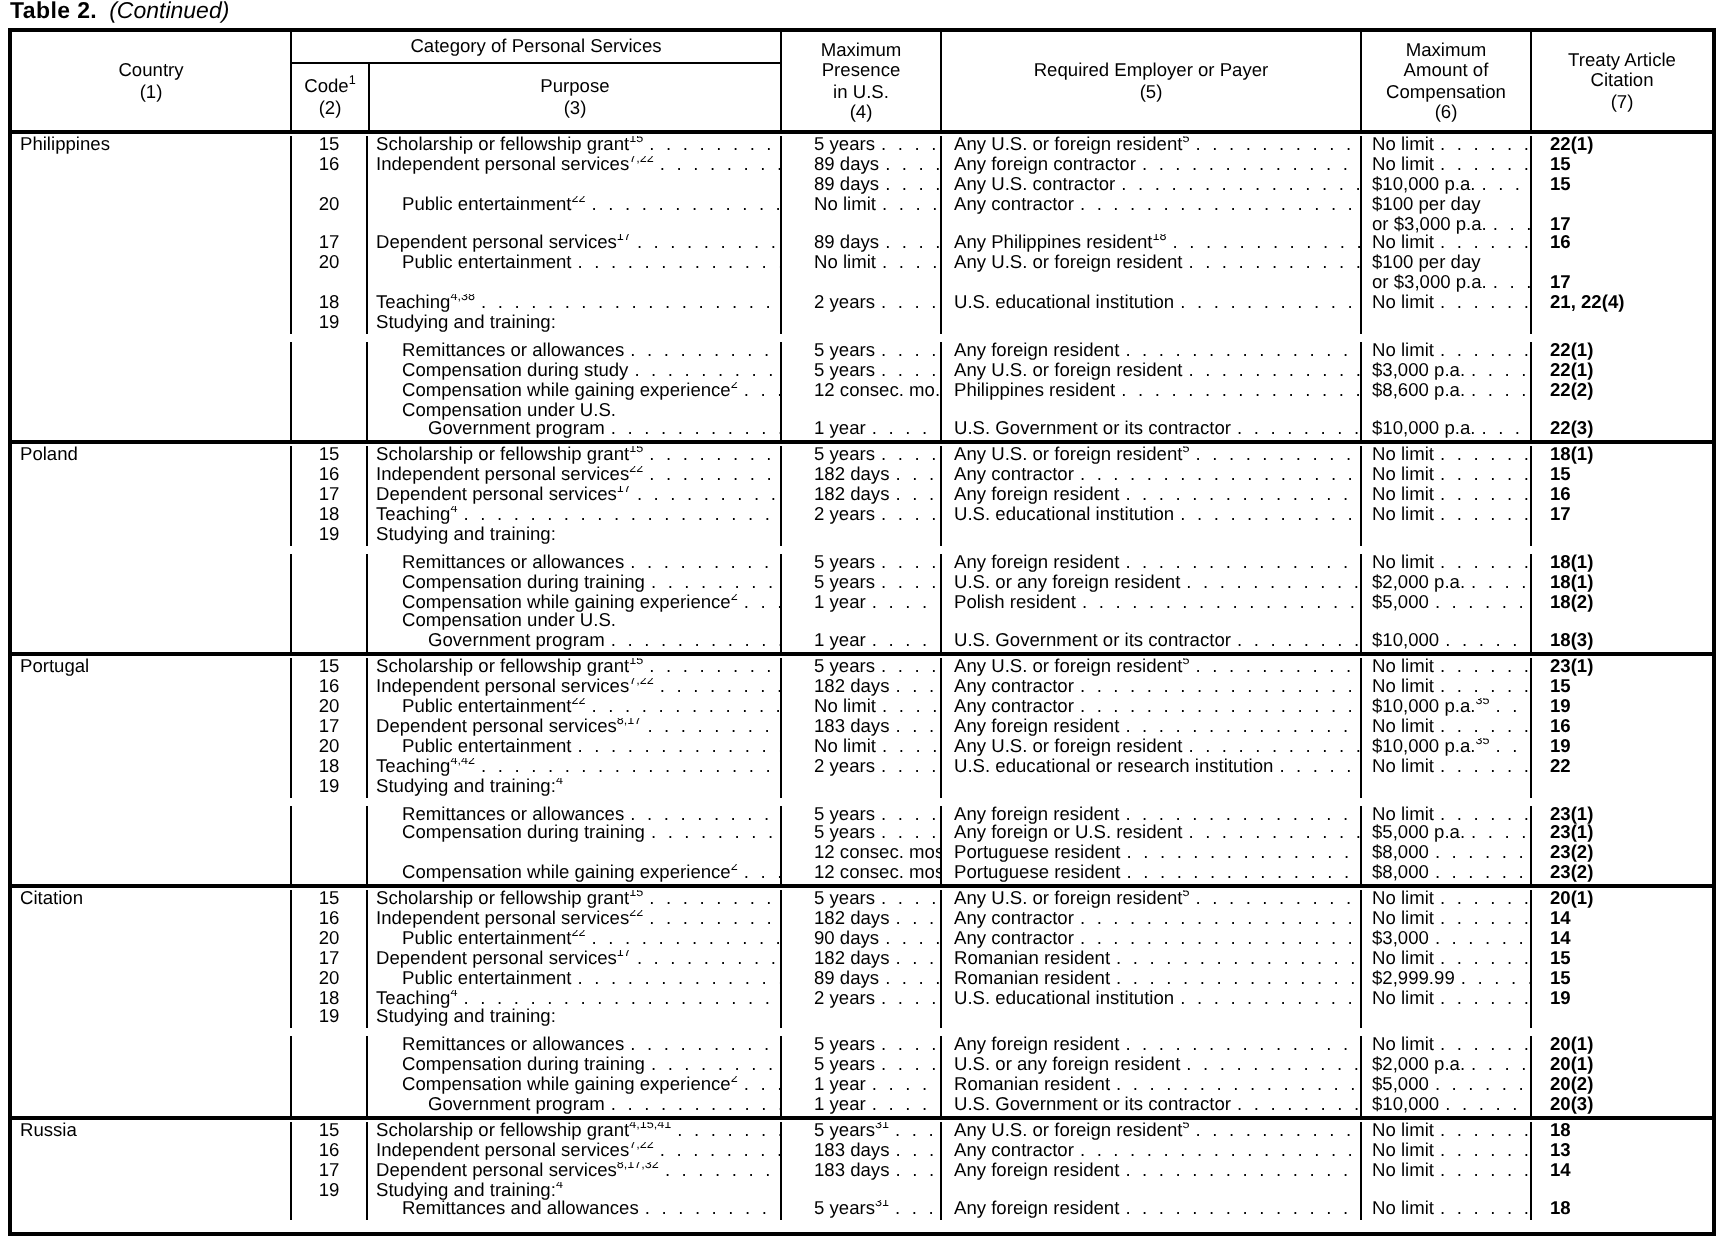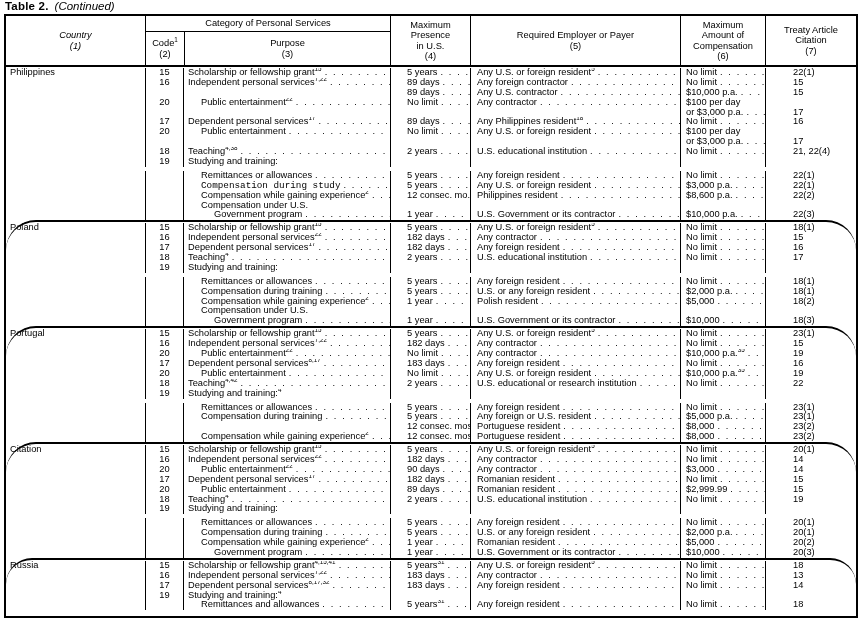--- a/index.html
+++ b/index.html
@@ -7,44 +7,44 @@
   .page{position:relative;width:862px;height:620px;background:#fff;}
   .doc-title{position:absolute;left:5px;top:0px;font-size:11.5px;line-height:13px;}
   .doc-title b{font-weight:bold;letter-spacing:.2px;}
   .doc-title i{font-style:italic;margin-left:6px;}
   .tbl{position:absolute;left:4px;top:14px;width:854px;height:604px;box-sizing:border-box;
        border:2px solid #000;display:flex;flex-direction:column;overflow:hidden;}
   
   .thead{display:flex;height:49px;flex:0 0 49px;border-bottom:2px solid #000;
          font-size:9.3px;line-height:10.5px;text-align:center;}
   .hc{box-sizing:border-box;border-left:1.5px solid #000;display:flex;flex-direction:column;justify-content:center;}
-  .h-country{width:139px;border-left:none;font-style:italic;}
+  .h-country{width:139px;border-left:none;}
   .h-group{width:245px;display:flex;flex-direction:column;justify-content:stretch;padding:0;}
   .h-cat{height:15px;flex:0 0 15px;border-bottom:1.5px solid #000;display:flex;align-items:center;justify-content:center;}
   .h-sub{flex:1;display:flex;}
   .h-code{width:38px;box-sizing:border-box;display:flex;flex-direction:column;justify-content:center;}
   .h-purpose{flex:1;box-sizing:border-box;border-left:1.5px solid #000;display:flex;flex-direction:column;justify-content:center;}
   .h-presence{width:80px;}
   .h-employer{width:210px;}
   .h-amount{width:85px;}
   .h-citation{flex:1;}
   
   .tbody{flex:1;display:flex;flex-direction:column;overflow:hidden;font-size:9.3px;}
   .section{padding-top:1px;}
-  .section.bt{border-top:2px solid #000;border-radius:30px;}
+  .section.bt{border-top:2px solid #000;}
   .row{display:flex;height:9.9px;line-height:9.9px;}
   .spacer{height:4px;}
   .cell{box-sizing:border-box;display:block;overflow:hidden;white-space:nowrap;border-left:1.5px solid #000;height:9.9px;}
   .c-country{width:139px;border-left:none;padding-left:4px;}
   .c-code{width:38px;text-align:center;}
   .c-purpose{width:207px;}
   .c-presence{width:80px;padding-left:16px;}
   .c-employer{width:210px;padding-left:6px;}
   .c-amount{width:85px;padding-left:5px;}
-  .c-citation{flex:1;padding-left:27px;}
+  .c-citation{flex:1;padding-left:9px;font-weight:bold;}
   sup{font-size:6.3px;line-height:0;vertical-align:super;letter-spacing:0;}
   .ld{display:inline;color:#000;}
   .ld::after{content:". . . . . . . . . . . . . . . . . . . . . . . . . . . . . . . . . . . . . . . . . . . . . . . . . .";
              letter-spacing:1.6px;margin-left:3px;}
 </style>
 </head>
 <body>
 
 <div class="page">
 
@@ -195,21 +195,21 @@
             <div class="cell c-code"></div>
             <div class="cell c-purpose"><span style="padding-left: 17px;">Remittances or allowances</span><span class="ld"></span></div>
             <div class="cell c-presence"><span>5 years</span><span class="ld"></span></div>
             <div class="cell c-employer"><span>Any foreign resident</span><span class="ld"></span></div>
             <div class="cell c-amount"><span>No limit</span><span class="ld"></span></div>
             <div class="cell c-citation"><span>22(1)</span></div>
           </div>
           <div class="row">
             <div class="cell c-country"></div>
             <div class="cell c-code"></div>
-            <div class="cell c-purpose"><span style="padding-left: 17px; font-family: Liberation Mono, monospace;">Compensation during study</span><span class="ld"></span></div>
+            <div class="cell c-purpose"><span style="padding-left: 17px;">Compensation during study</span><span class="ld"></span></div>
             <div class="cell c-presence"><span>5 years</span><span class="ld"></span></div>
             <div class="cell c-employer"><span>Any U.S. or foreign resident</span><span class="ld"></span></div>
             <div class="cell c-amount"><span>$3,000 p.a.</span><span class="ld"></span></div>
             <div class="cell c-citation"><span>22(1)</span></div>
           </div>
           <div class="row">
             <div class="cell c-country"></div>
             <div class="cell c-code"></div>
             <div class="cell c-purpose"><span style="padding-left: 17px;">Compensation while gaining experience</span><sup>2</sup><span class="ld"></span></div>
             <div class="cell c-presence"><span>12 consec. mo.</span><span class="ld"></span></div>

